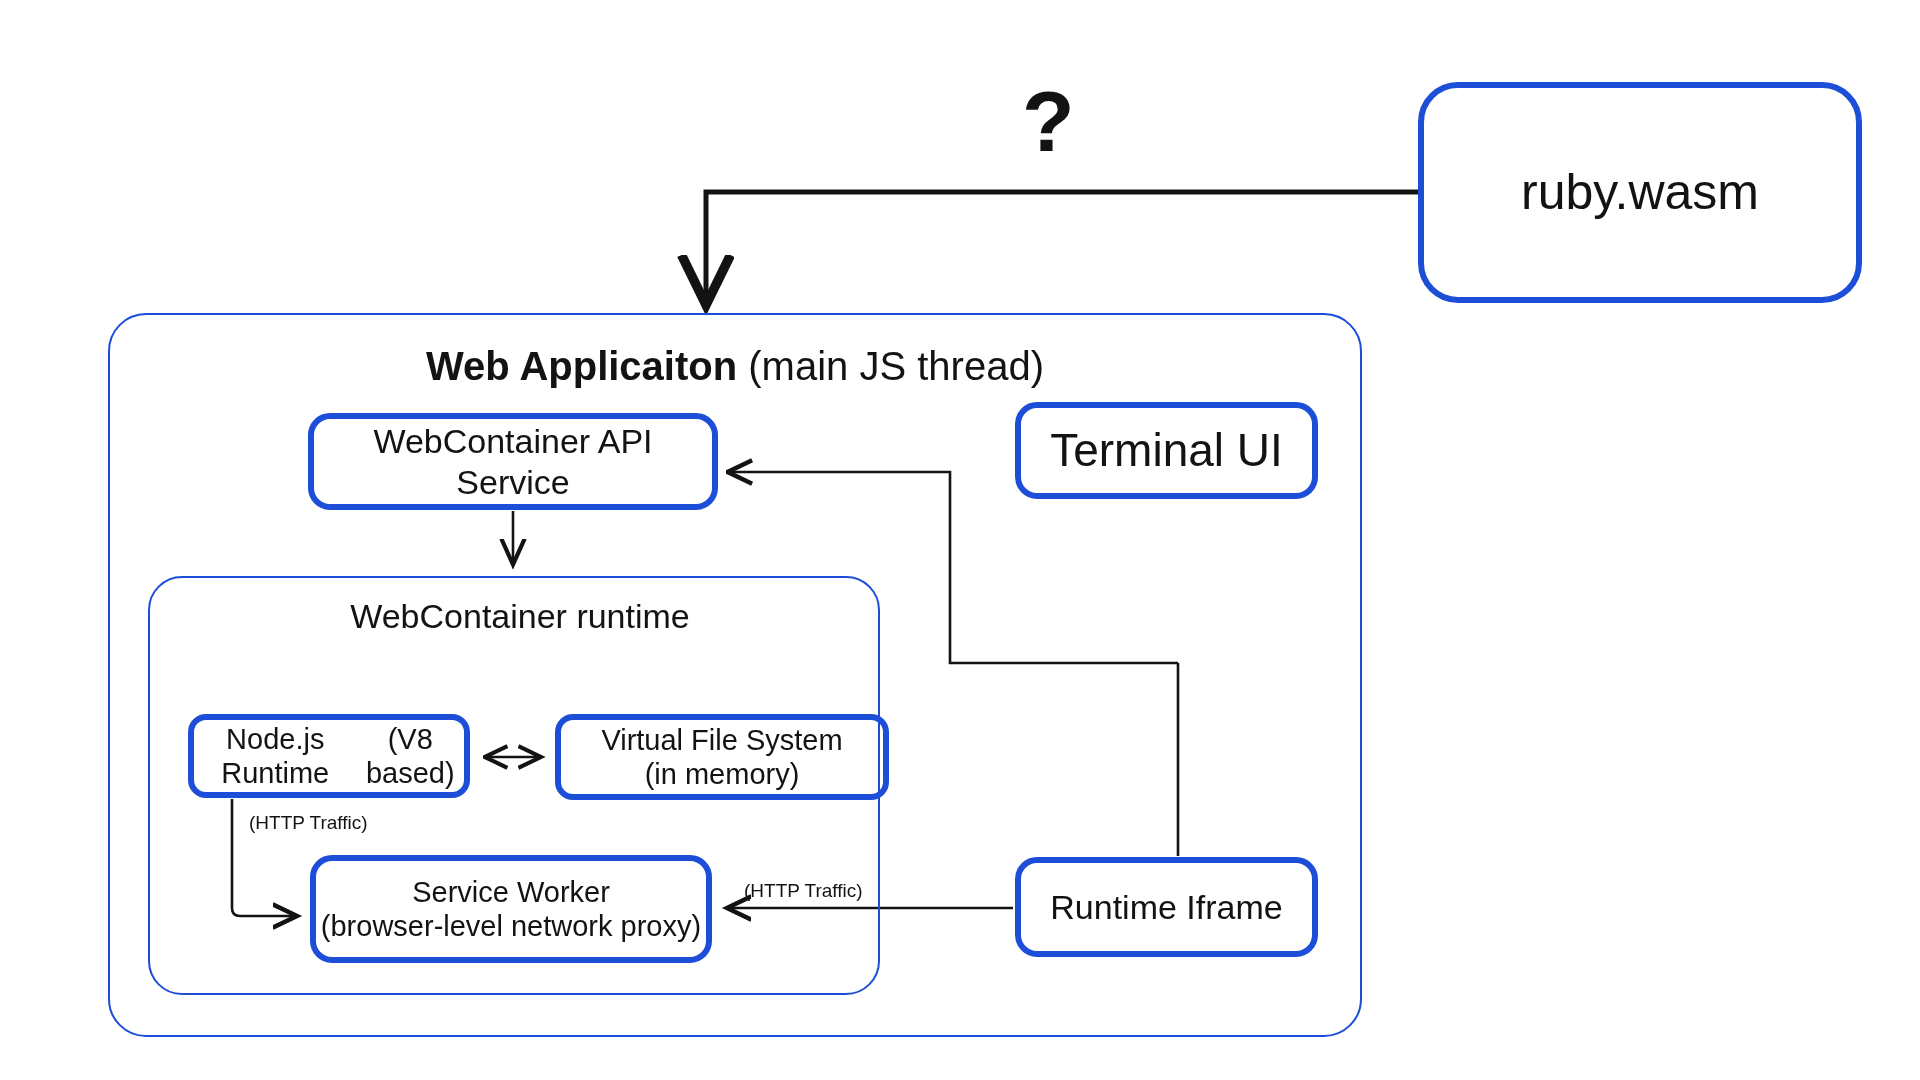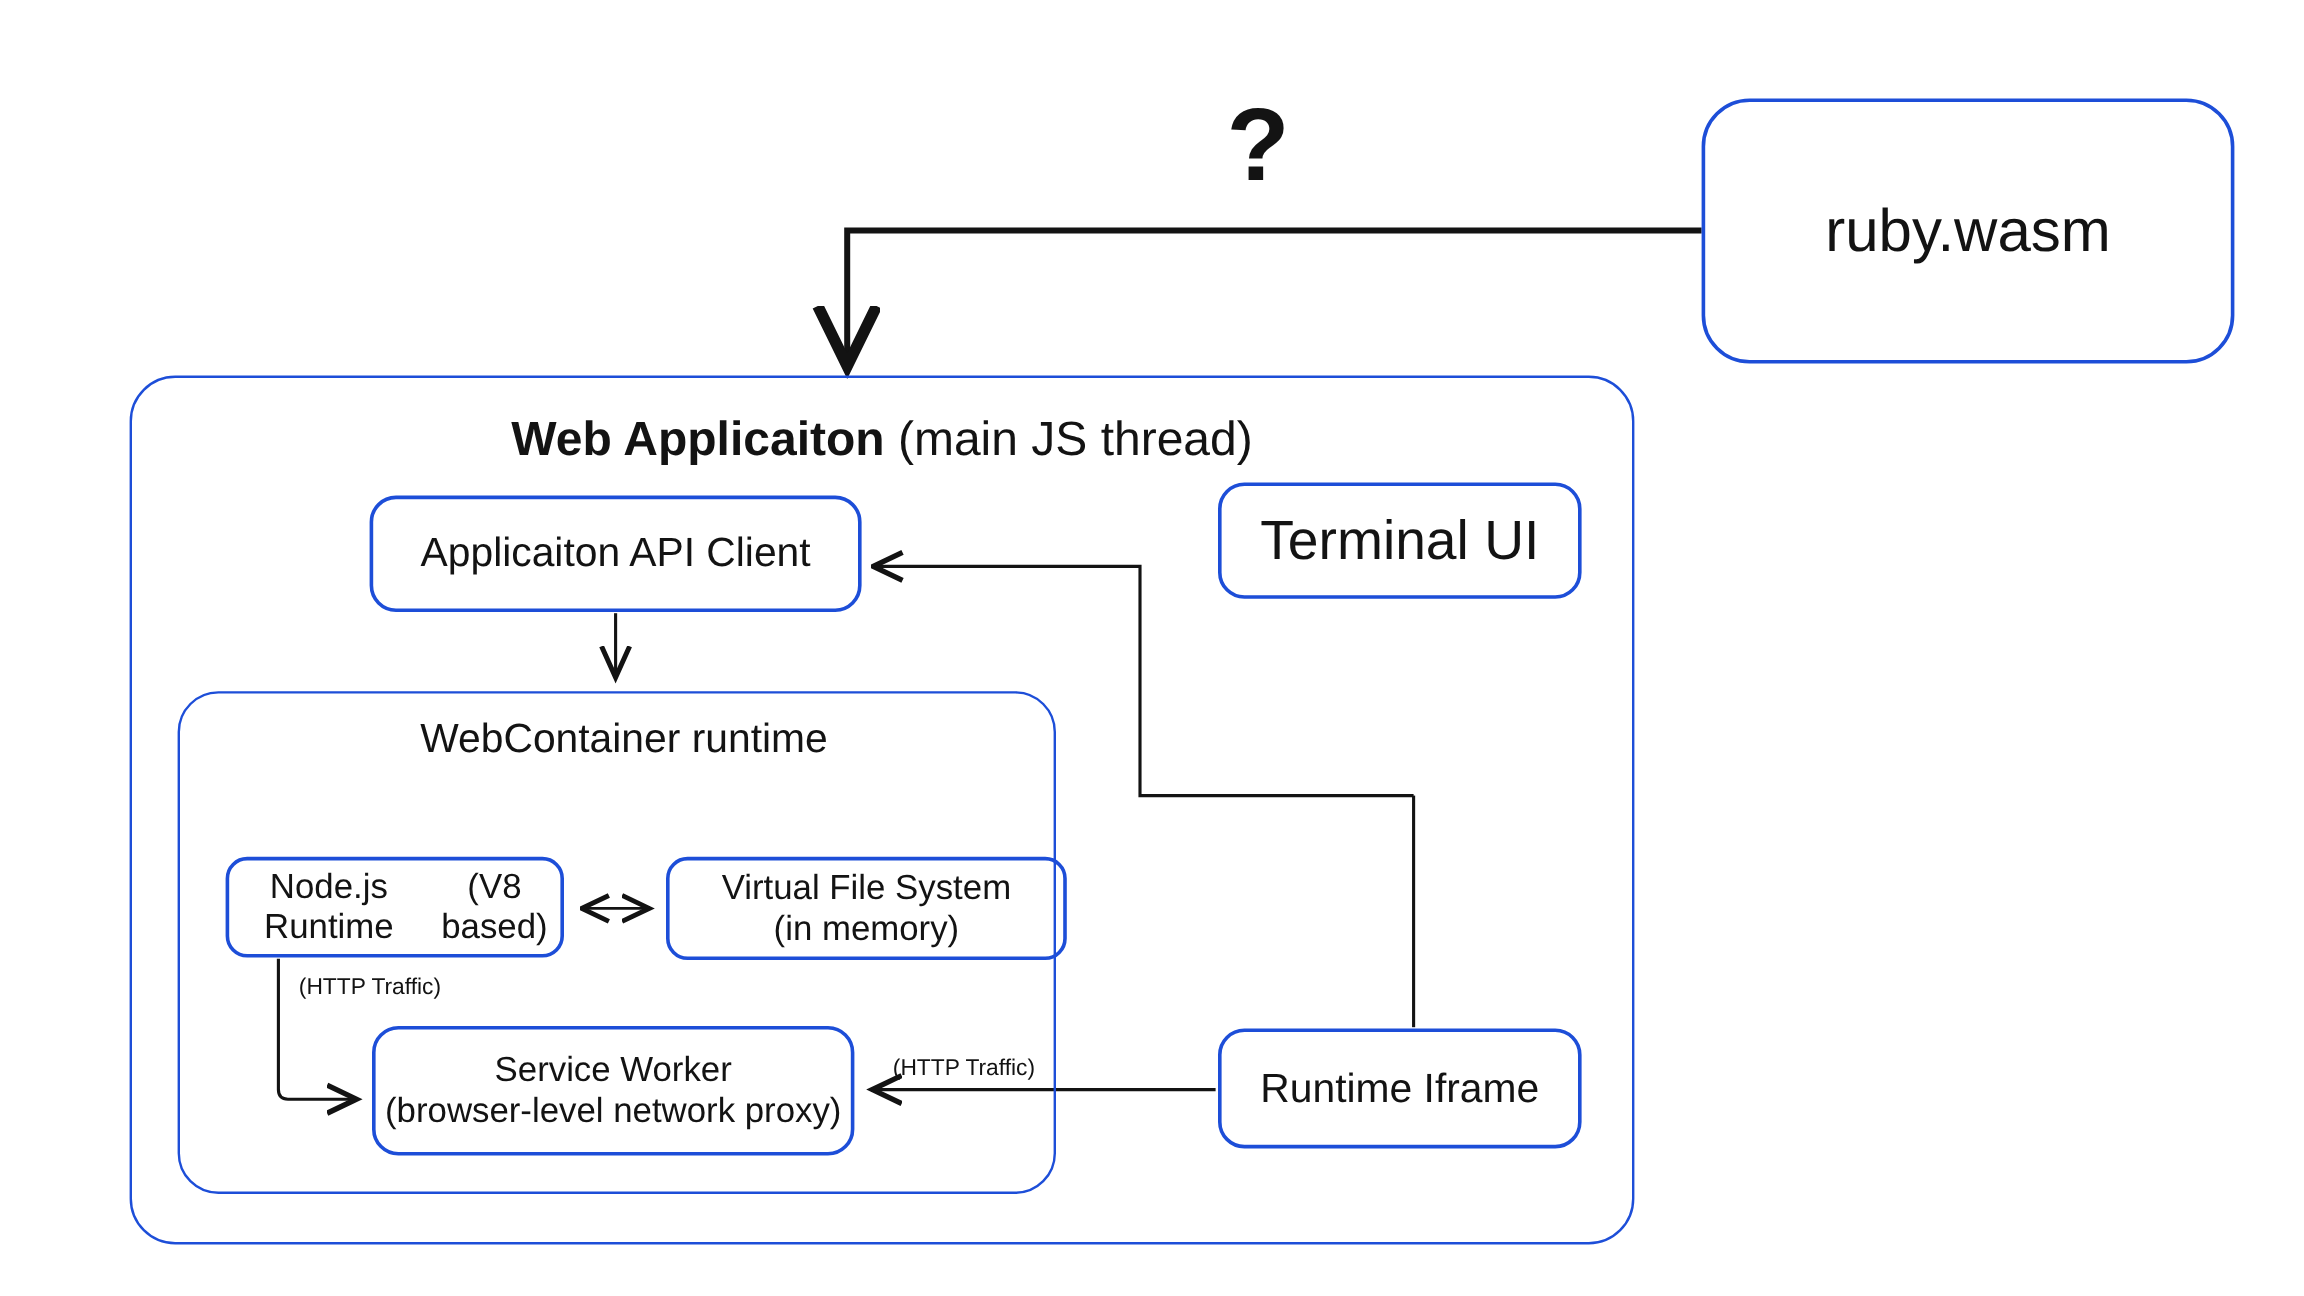--- a/index.html
+++ b/index.html
@@ -17,21 +17,21 @@
   }
   #canvas {
     position: absolute;
     left: 0; top: 0;
     width: 1920px;
     height: 1080px;
   }
   .node {
     position: absolute;
     box-sizing: border-box;
-    border: 3px solid #1d4ed8;
+    border: 6px solid #1d4ed8;
     border-radius: 26px;
     background: transparent;
     display: flex;
     align-items: center;
     justify-content: center;
     text-align: center;
     line-height: 1.18;
     color: #131313;
   }
   .node.thin { border-width: 2.5px; }
@@ -162,21 +162,21 @@
   <span>ruby.wasm</span>
 </div>
 
 <div class="node thin" id="web-application-node">
   <div id="web-application-title">
     <span class="b">Web Applicaiton</span><span> (main JS thread)</span>
   </div>
 </div>
 
 <div class="node" id="webcontainer-api-client-node">
-  <span>Applicaiton API Client</span>
+  <span>WebContainer API Service</span>
 </div>
 
 <div class="node" id="terminal-ui-node">
   <span>Terminal UI</span>
 </div>
 
 <div class="node thin" id="webcontainer-runtime-node">
   <div id="webcontainer-runtime-title">
     <span class="b">WebContainer runtime</span>
   </div>

